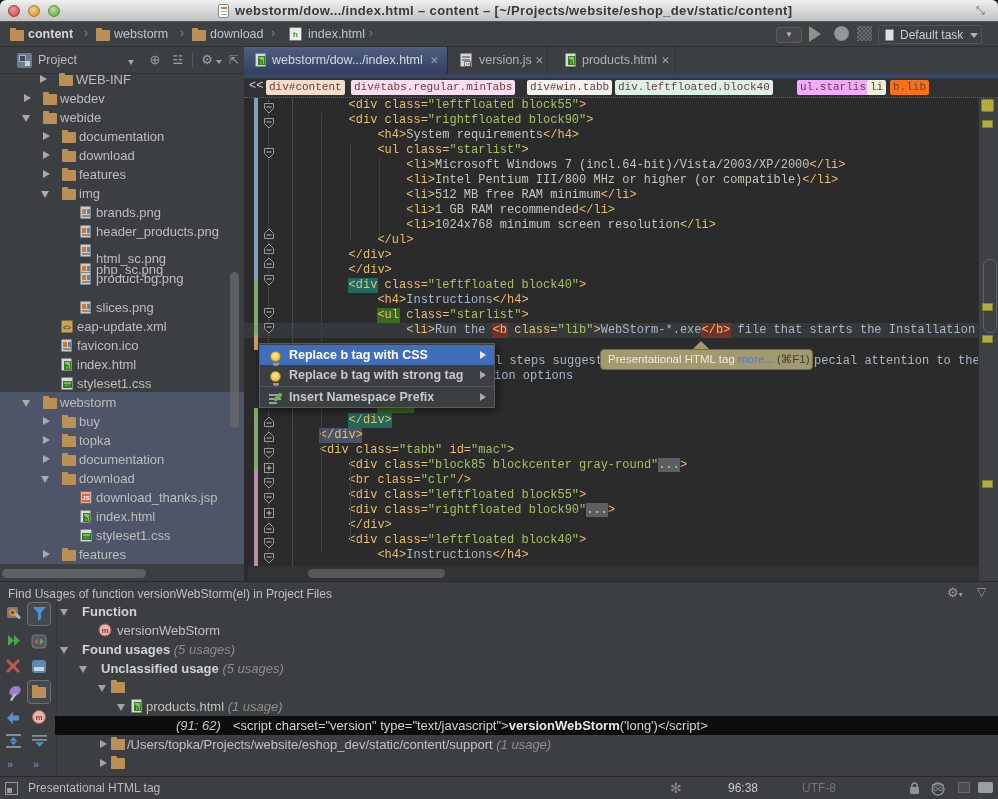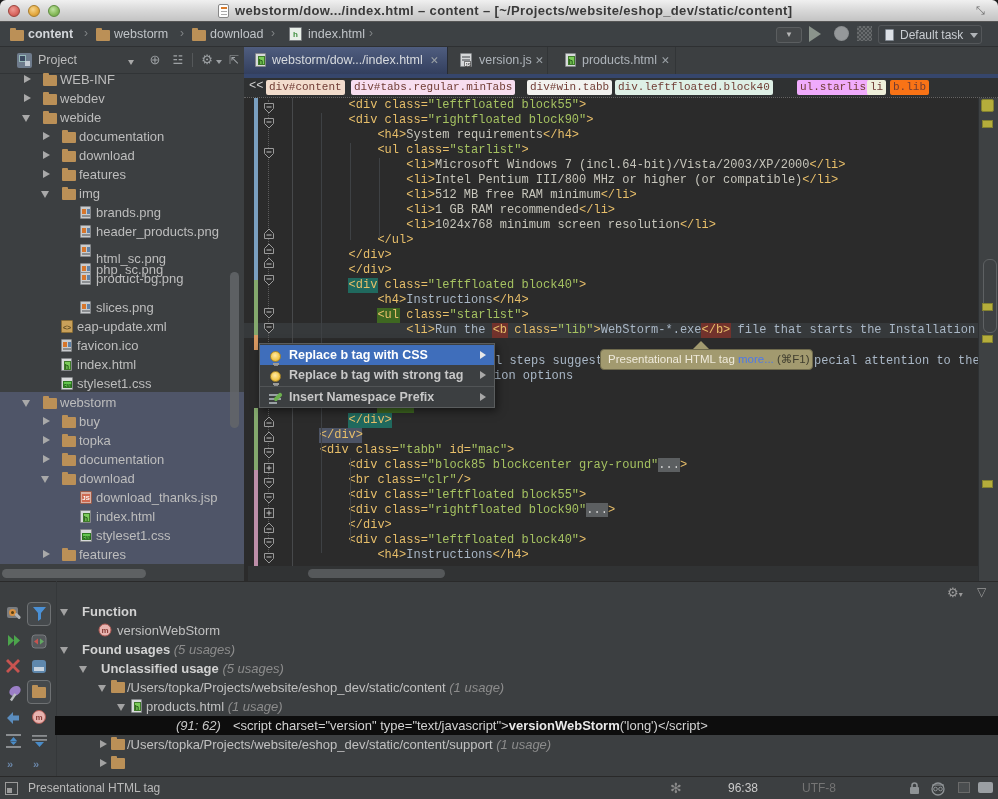--- a/index.html
+++ b/index.html
@@ -91,21 +91,21 @@
     <div class="abs" style="left:38px;top:6px;font-size:12.5px;color:#bcbcbc">Project</div>
     <div class="arrow arr-d" style="left:128px;top:13px;border-top-width:5px;border-left-width:3.5px;border-right-width:3.5px"></div>
     <div class="abs" style="left:147px;top:5px;width:16px;height:16px;color:#9da1a4;font-size:13px;text-align:center;line-height:16px">⊕</div>
     <div class="abs" style="left:170px;top:5px;width:16px;height:16px;color:#9da1a4;font-size:12px;text-align:center;line-height:16px">☳</div>
     <div class="abs" style="left:192px;top:6px;width:1px;height:14px;background:#55585a"></div>
     <div class="abs" style="left:199px;top:5px;width:16px;height:16px;color:#9da1a4;font-size:13px;text-align:center;line-height:16px">⚙</div>
     <div class="arrow arr-d" style="left:216px;top:13px;border-top-width:4px;border-left-width:3px;border-right-width:3px;border-top-color:#9da1a4"></div>
     <div class="abs" style="left:226px;top:5px;width:16px;height:16px;color:#9da1a4;font-size:12px;text-align:center;line-height:16px">⇱</div>
   </div>
 <div class="abs" id="treesel"></div>
-<div class="treerow" style="left:0;top:70px;width:292px">
+<div class="treerow" style="left:16px;top:70px;width:292px">
     <span class="arrow arr-r" style="left:24px;top:5px"></span>
     <span class="folder" style="left:43px;top:5px"></span>
     <span style="position:absolute;left:60px;top:2px">WEB-INF</span>
   </div>
 <div class="treerow" style="left:0;top:89px;width:244px">
     <span class="arrow arr-r" style="left:24px;top:5px"></span>
     <span class="folder" style="left:43px;top:5px"></span>
     <span style="position:absolute;left:60px;top:2px">webdev</span>
   </div>
 <div class="treerow" style="left:0;top:108px;width:244px">
@@ -441,20 +441,21 @@
 <div class="hscroll" style="left:308px;top:569px;width:137px;background:#55585a"></div>
 <div class="abs" id="popup">
     <div class="pitem" style="top:1px;background:#3f6ebb;color:#fff"><span style="position:relative"><span style="position:absolute;left:10px;top:3px;width:11px;height:11px;border-radius:50%;background:radial-gradient(circle at 45% 38%,#ffeaa6,#f2c648 62%,#cda22f);border:1px solid #a8862a"></span><span style="position:absolute;left:13px;top:15px;width:6px;height:2px;background:#9a9a9a"></span><span style="position:absolute;left:14px;top:17px;width:4px;height:1px;background:#8a8a8a"></span></span><span style="margin-left:29px">Replace b tag with CSS</span><span style="position:absolute;right:8px;top:6px;width:0;height:0;border-left:6px solid #e8e8e8;border-top:4px solid transparent;border-bottom:4px solid transparent"></span></div>
     <div class="pitem" style="top:21px"><span style="position:relative"><span style="position:absolute;left:10px;top:3px;width:11px;height:11px;border-radius:50%;background:radial-gradient(circle at 45% 38%,#ffeaa6,#f2c648 62%,#cda22f);border:1px solid #a8862a"></span><span style="position:absolute;left:13px;top:15px;width:6px;height:2px;background:#9a9a9a"></span><span style="position:absolute;left:14px;top:17px;width:4px;height:1px;background:#8a8a8a"></span></span><span style="margin-left:29px">Replace b tag with strong tag</span><span style="position:absolute;right:8px;top:6px;width:0;height:0;border-left:6px solid #a8a8a8;border-top:4px solid transparent;border-bottom:4px solid transparent"></span></div>
     <div class="abs" style="left:0;top:42px;width:234px;height:1px;background:#2b2b2b;border-bottom:1px solid #515456"></div>
     <div class="pitem" style="top:43px"><span style="position:relative"><span style="position:absolute;left:9px;top:4px;width:12px;height:2px;background:#9aa0a5"></span><span style="position:absolute;left:9px;top:8px;width:12px;height:2px;background:#9aa0a5"></span><span style="position:absolute;left:9px;top:12px;width:8px;height:2px;background:#9aa0a5"></span><span style="position:absolute;left:13px;top:5px;width:10px;height:4px;background:#6cb04e;border-radius:2px;transform:rotate(-45deg)"></span></span><span style="margin-left:29px">Insert Namespace Prefix</span><span style="position:absolute;right:8px;top:6px;width:0;height:0;border-left:6px solid #a8a8a8;border-top:4px solid transparent;border-bottom:4px solid transparent"></span></div>
   </div>
 <div class="abs" id="ttarrow"></div>
 <div class="abs" id="tooltip"><span style="color:#efeadb;margin-left:7px">Presentational HTML tag </span><span style="color:#4e79e8;">more...</span><span style="color:#3f3d2e"> (⌘F1)</span></div>
 <div class="abs" id="findpanel">
+    <div class="abs" style="left:8px;top:5px;font-size:12px;color:#c0c0c0">Find Usages of function versionWebStorm(el) in Project Files</div>
     <div class="abs" style="left:947px;top:3px;font-size:13px;color:#9a9a9a">⚙<span style="font-size:8px">▾</span></div>
     <div class="abs" style="left:977px;top:3px;font-size:12px;color:#9a9a9a">▽</div>
   </div>
 <div class="abs" style="left:27px;top:602px;width:24px;height:24px;border:1px solid #6e7173;border-radius:4px;background:#45494c"></div>
 <div class="abs" style="left:27px;top:680px;width:24px;height:24px;border:1px solid #6e7173;border-radius:4px;background:#45494c"></div>
 <div class="abs" style="left:6px;top:606px;width:16px;height:16px"><svg width="16" height="16">
       <rect x="1" y="1" width="11" height="11" rx="2" fill="#7a7d80"></rect>
       <circle cx="6.5" cy="6.5" r="3.5" fill="#d89040"></circle>
       <circle cx="6.5" cy="6.5" r="1.5" fill="#5a4010"></circle>
       <rect x="8" y="8" width="7" height="3" rx="1.5" fill="#b0b3b6" transform="rotate(45 11 10)"></rect>
@@ -520,21 +521,20 @@
     <div class="arrow arr-d" style="left:60px;top:7px;border-top-color:#a2a2a2"></div>
     <span class="fb" style="position:absolute;left:82px;top:2px">Found usages <span class="fi" style="font-weight:normal">(5 usages)</span></span>
   </div>
 <div class="frow" style="left:0;top:659px;width:998px;height:19px">
     <div class="arrow arr-d" style="left:79px;top:7px;border-top-color:#a2a2a2"></div>
     <span class="fb" style="position:absolute;left:101px;top:2px">Unclassified usage <span class="fi" style="font-weight:normal">(5 usages)</span></span>
   </div>
 <div class="frow" style="left:0;top:678px;width:998px;height:19px">
     <div class="arrow arr-d" style="left:98px;top:7px;border-top-color:#a2a2a2"></div>
     <div class="folder" style="left:111px;top:4px"></div>
-    <span style="position:absolute;left:127px;top:2px">/Users/topka/Projects/website/eshop_dev/static/content <span class="fi">(1 usage)</span></span>
   </div>
 <div class="frow" style="left:0;top:697px;width:998px;height:19px">
     <div class="arrow arr-d" style="left:117px;top:7px;border-top-color:#a2a2a2"></div>
     <div class="abs" style="left:131px;top:2px;width:11px;height:14px;background:#d8dadb;border:1px solid #85888b;border-radius:1px">
       <span style="position:absolute;left:1.5px;top:2px;width:7px;height:9px;background:#7ccc5a;border:1px solid #3f7a2a;font-size:7px;font-weight:bold;color:#1d4d12;line-height:9px;text-align:center">h</span>
     </div>
     <span style="position:absolute;left:146px;top:2px">products.html <span class="fi">(1 usage)</span></span>
   </div>
 <div class="abs" style="left:56px;top:581px;width:1px;height:195px;background:#35383a"></div>
 <div class="abs" id="fsel"></div>

